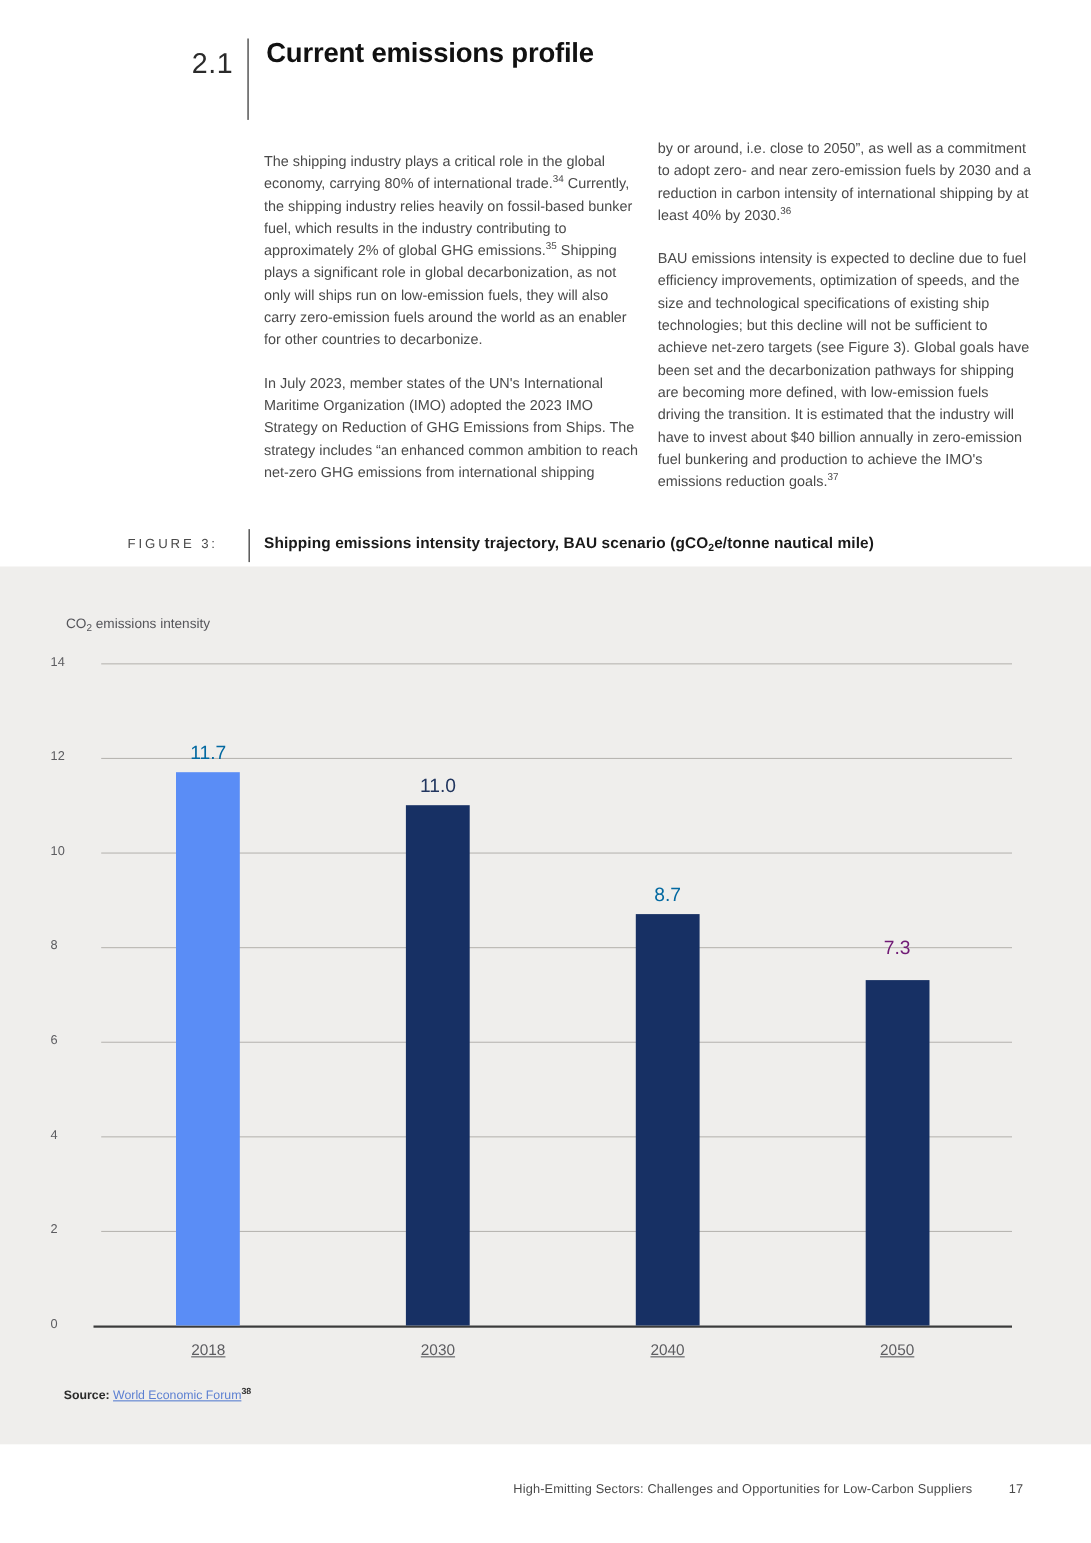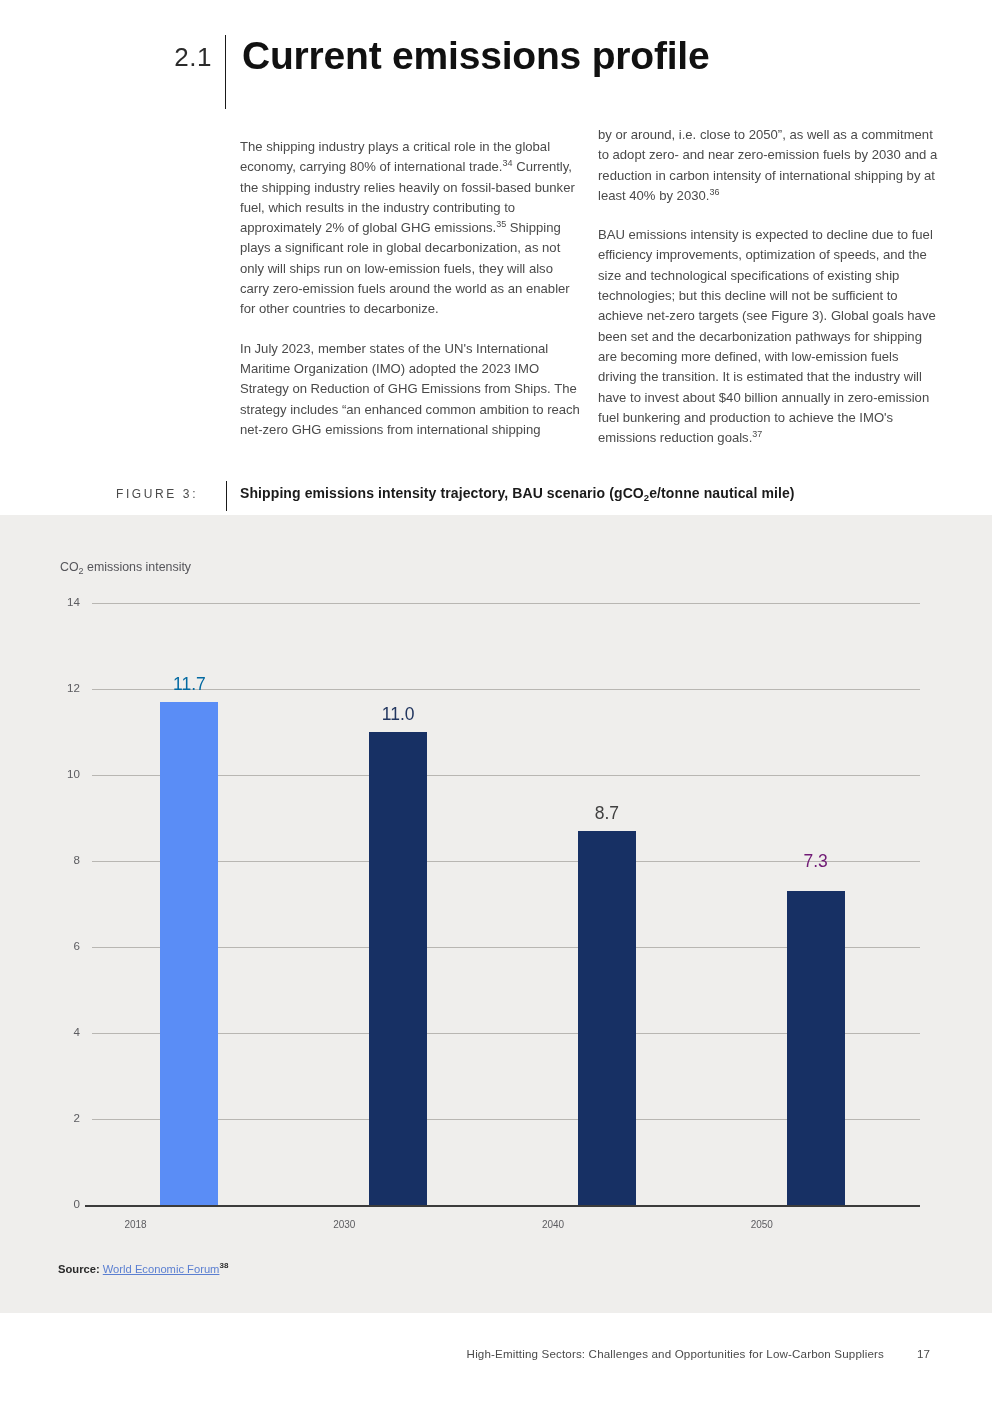--- a/index.html
+++ b/index.html
@@ -14,21 +14,21 @@
   
   .section-head { position: absolute; left: 0; top: 34px; width: 856px; height: 74px; }
   .sec-num {
     position: absolute; left: 150px; top: 8px; width: 62px;
     text-align: right; font-size: 26px; color: #2b2b2b; letter-spacing: .5px;
     font-family: "Liberation Sans", sans-serif;
   }
   .sec-rule { position: absolute; left: 225px; top: 1px; width: 1px; height: 74px; background: #1a1a1a; }
   .sec-title {
     position: absolute; left: 242px; top: 0px;
-    font-size: 39px; font-weight: 600; color: #111; letter-spacing: -.2px;
+    font-size: 25px; font-weight: 600; color: #111; letter-spacing: -.2px;
   }
 
   
   .cols { position: absolute; left: 0; top: 125px; width: 992px; }
   .col { position: absolute; width: 342px; font-size: 13.1px; line-height: 20.3px; color: #4a4a4a; }
   .col.left  { left: 240px; top: 12px; }
   .col.right { left: 598px; top: 0; }
   .col p { margin: 0 0 19px 0; }
   .col sup { font-size: 9px; vertical-align: super; line-height: 0; }
 
@@ -49,25 +49,25 @@
   .panel { position: absolute; left: 0; top: 515px; width: 992px; height: 798px; background: #efeeec; }
 
   .axis-title { position: absolute; left: 60px; top: 45px; font-size: 12.4px; color: #55555a; }
   .axis-title sub { font-size: 9px; vertical-align: baseline; position: relative; top: 3px; }
 
   
   .plot { position: absolute; left: 0; top: 0; width: 992px; height: 798px; }
 
   .gridline { position: absolute; left: 92px; width: 828px; height: 1px; background: #b8b6b2; }
   .axis-base { position: absolute; left: 85px; width: 835px; height: 1.6px; background: #3b3b3b; }
-  .ytick { position: absolute; left: 46px; width: 34px; text-align: right; font-size: 11.6px; color: #5c5c60; }
+  .ytick { position: absolute; left: 46px; width: 34px; font-size: 11.6px; color: #5c5c60; }
 
   .bar { position: absolute; width: 58px; }
   .bar-label { position: absolute; width: 130px; text-align: center; font-size: 17.5px; }
-  .xtick { position: absolute; width: 130px; font-size: 10px; color: #5c5c60; }
+  .xtick { position: absolute; width: 130px; text-align: center; font-size: 14px; color: #5c5c60; text-decoration: underline; }
 
   .source { position: absolute; left: 58px; top: 748px; font-size: 11.2px; color: #2b2b2b; font-weight: 700; }
   .source .val { font-weight: 400; color: #5b7fd1; text-decoration: underline; }
   .source sup { font-size: 8px; vertical-align: super; line-height: 0; color:#2b2b2b; font-weight:700;}
 
   
   .footer { position: absolute; left: 0; top: 1347px; width: 992px; height: 20px; }
   .footer-text { position: absolute; right: 108px; top: 0; font-size: 11.6px; color: #4a4a4a; letter-spacing: .15px; padding-left: 46px; }
   .footer-page { position: absolute; right: 62px; top: 0; font-size: 11.6px; color: #4a4a4a; font-weight: 400; }
 </style>
@@ -118,21 +118,21 @@
         <div class="ytick" style="top: 166px;">12</div>
         <div class="gridline" style="top: 88px;"></div>
         <div class="ytick" style="top: 80px;">14</div>
         <div class="bar" style="left: 160.375px; top: 186.9px; height: 503.1px; background: rgb(90, 141, 246);"></div>
         <div class="bar-label" style="left: 124.375px; top: 158.9px; color: #0369a1;">11.7</div>
         <div class="xtick" style="left: 124.375px; top: 704px;">2018</div>
         <div class="bar" style="left: 369.125px; top: 217px; height: 473px; background: rgb(23, 48, 100);"></div>
         <div class="bar-label" style="left: 333.125px; top: 189px; color: rgb(34, 54, 95);">11.0</div>
         <div class="xtick" style="left: 333.125px; top: 704px;">2030</div>
         <div class="bar" style="left: 577.875px; top: 315.9px; height: 374.1px; background: rgb(23, 48, 100);"></div>
-        <div class="bar-label" style="left: 541.875px; top: 287.9px; color: #404040;">8.7</div>
+        <div class="bar-label" style="left: 541.875px; top: 287.9px; color: #0369a1;">8.7</div>
         <div class="xtick" style="left: 541.875px; top: 704px;">2040</div>
         <div class="bar" style="left: 786.625px; top: 376.1px; height: 313.9px; background: rgb(23, 48, 100);"></div>
         <div class="bar-label" style="left: 750.625px; top: 336px; color: #701a75;">7.3</div>
         <div class="xtick" style="left: 750.625px; top: 704px;">2050</div>
       </div>
     <div class="source"><span>Source:</span>&nbsp;<span class="val">World Economic Forum</span><sup>38</sup></div>
   </div>
 
   <div class="footer">
     <div class="footer-text">High-Emitting Sectors: Challenges and Opportunities for Low-Carbon Suppliers</div>

